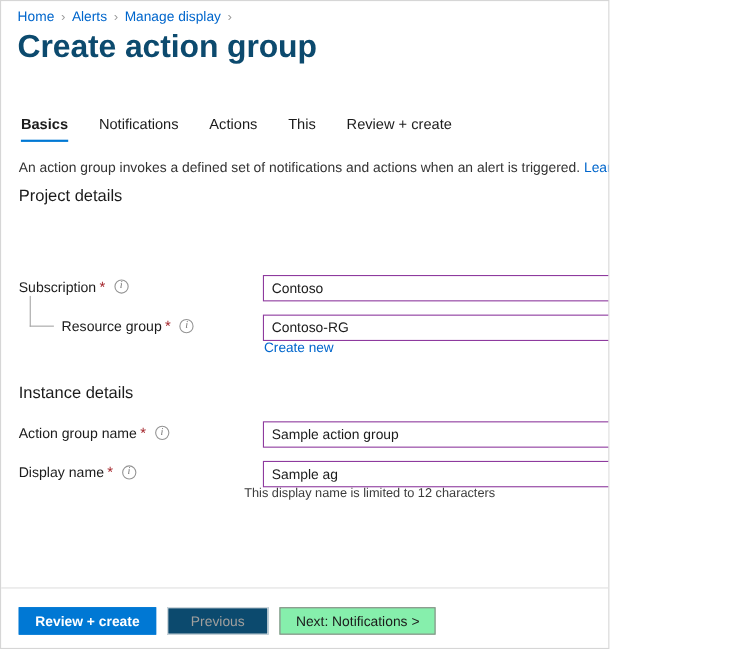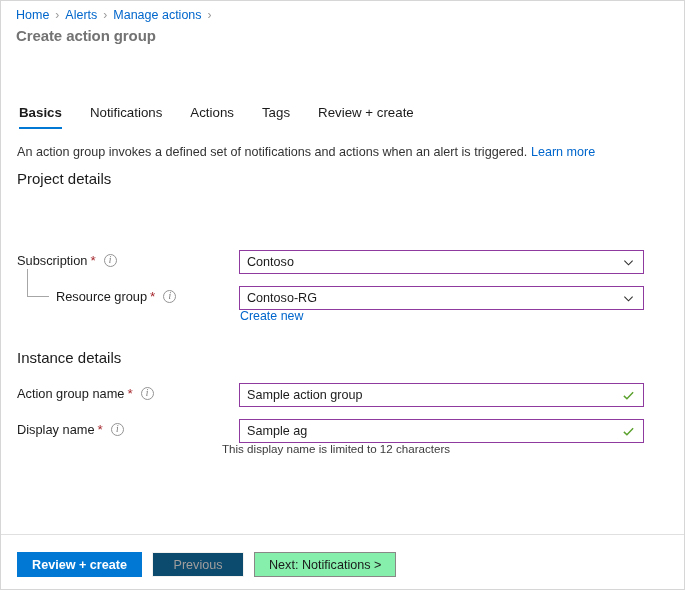--- a/index.html
+++ b/index.html
@@ -6,21 +6,21 @@
     margin: 0;
     padding: 0;
     background: #ffffff;
   }
   body {
     font-family: "Liberation Sans", sans-serif;
     -webkit-font-smoothing: antialiased;
   }
   .page {
     position: relative;
-    width: 685px;
+    width: 554px;
     height: 590px;
     background: #ffffff;
     border: 1px solid #d6d6d6;
     box-sizing: border-box;
     overflow: hidden;
   }
 
   
   .breadcrumb {
     position: absolute;
@@ -41,23 +41,23 @@
     color: #9a9a9a;
     margin: 0 6px;
     font-size: 12px;
   }
 
   
   .page-title {
     position: absolute;
     left: 15px;
     top: 26px;
-    font-size: 15px;
+    font-size: 29px;
     font-weight: 600;
-    color: #737373;
+    color: #0c4a6e;
     letter-spacing: -0.1px;
   }
 
   
   .tabs {
     position: absolute;
     left: 18px;
     top: 104px;
     display: flex;
     align-items: flex-start;
@@ -270,31 +270,31 @@
 </head>
 <body>
 
 <div class="page">
 
   <div class="breadcrumb">
     <span class="crumb-link">Home</span>
     <span class="crumb-sep">›</span>
     <span class="crumb-link">Alerts</span>
     <span class="crumb-sep">›</span>
-    <span class="crumb-link">Manage actions</span>
+    <span class="crumb-link">Manage display</span>
     <span class="crumb-sep">›</span>
   </div>
 
   <div class="page-title">Create action group</div>
 
   <div class="tabs">
     <div class="tab active">Basics</div>
     <div class="tab">Notifications</div>
     <div class="tab">Actions</div>
-    <div class="tab">Tags</div>
+    <div class="tab">This</div>
     <div class="tab">Review + create</div>
   </div>
 
   <div class="desc desc-main">
     <span>An action group invokes a defined set of notifications and actions when an alert is triggered.</span>
     <span class="link">Learn more</span>
   </div>
 
   <div class="section-head section-project">Project details</div>
 

